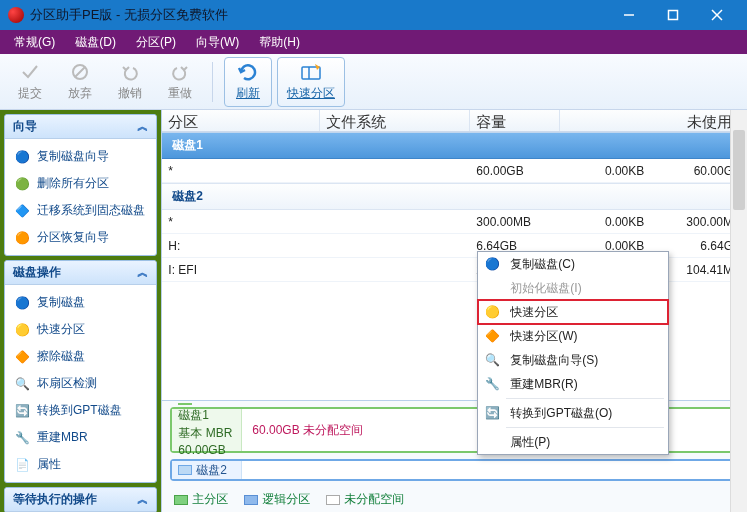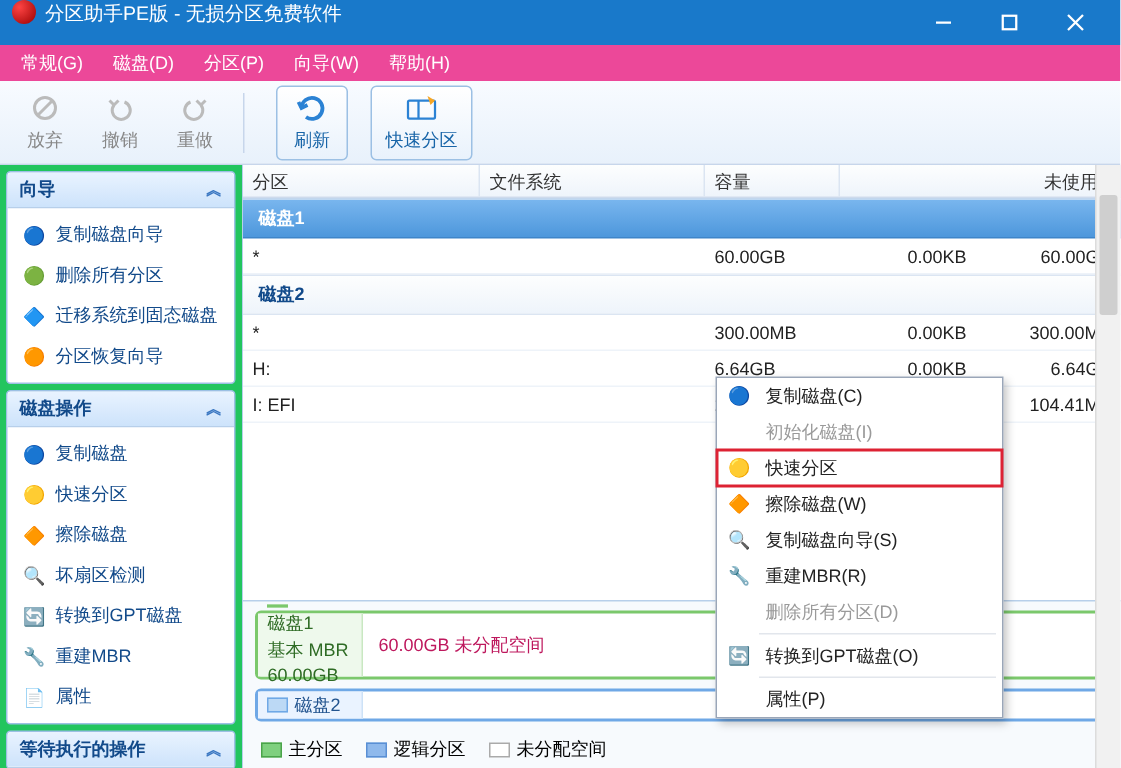--- a/index.html
+++ b/index.html
@@ -1,75 +1,75 @@
 <!DOCTYPE html>
 <html><head>
 <meta charset="utf-8">
 <style>
 * { margin: 0; padding: 0; box-sizing: border-box; font-family: "Microsoft YaHei", "SimSun", Arial, sans-serif; font-size: 12px; }
 body { background: #fff; width: 747px; height: 512px; overflow: hidden; position: relative; }
 
 
-.titlebar { background: #1979ca; height: 30px; display: flex; padding: 0 8px; color: #ffffff; }
+.titlebar { background: #1979ca; height: 30px; display: flex; align-items: center; padding: 0 8px; color: #0f172a; }
 .titlebar .app-icon { width: 16px; height: 16px; background: radial-gradient(circle at 30% 30%, #f44, #900); border-radius: 50%; margin-right: 6px; }
 .titlebar .title { flex: 1; font-size: 13px; }
 .titlebar .win-btn { width: 44px; height: 30px; display: flex; align-items: center; justify-content: center; color: #fff; }
 
 
-.menubar { background: #ec4899; height: 24px; display: flex; align-items: center; padding: 0 4px; color: #fff; }
+.menubar { background: #701a75; height: 24px; display: flex; align-items: center; padding: 0 4px; color: #fff; }
 .menubar .menu-item { padding: 3px 10px; font-size: 12px; }
 
 
 .toolbar { background: linear-gradient(#f8fbff, #e8f1fb); border-bottom: 1px solid #c7d6eb; height: 56px; display: flex; align-items: center; padding: 0 6px; gap: 2px; }
 .tool-btn { display: flex; flex-direction: column; align-items: center; justify-content: center; width: 48px; height: 50px; gap: 2px; color: #888; border: 1px solid transparent; border-radius: 3px; }
 .tool-btn.enabled { color: #1865a8; }
 .tool-btn.big { width: 68px; }
-.tool-btn.framed { border: 1px solid #9cc0e4; background: linear-gradient(#fff,#e9f2fc); border-radius: 4px; margin-left: 13px; }
+.tool-btn.framed { border: 1px solid #9cc0e4; background: linear-gradient(#fff,#e9f2fc); border-radius: 4px; margin-left: 3px; text-decoration: underline; }
 .tool-btn .ticon { width: 22px; height: 22px; display: flex; align-items: center; justify-content: center; }
 .tool-sep { width: 1px; height: 40px; background: #c7d6eb; margin: 0 6px; }
 
 
 .main { display: flex; height: calc(512px - 30px - 24px - 56px); }
 
 
-.sidebar { width: 198px; border-right: 1px solid #b7cfea; overflow-y: auto; background: #22c55e; }
+.sidebar { width: 198px; border-right: 1px solid #b7cfea; overflow-y: auto; background: #4d7c0f; }
 .panel { margin: 4px; border: 1px solid #9cc0e4; border-radius: 3px; background: #fff; }
 .panel-header { background: linear-gradient(#e9f3ff,#cde3fb); border-bottom: 1px solid #b7cfea; height: 24px; display: flex; align-items: center; padding: 0 8px; color: #124a8a; font-weight: bold; justify-content: space-between; border-radius: 3px 3px 0 0; }
 .panel-header .chev { color: #3a77c2; font-size: 11px; }
 .panel-body { padding: 4px 2px; }
 .side-item { display: flex; align-items: center; gap: 6px; padding: 5px 8px; color: #124a8a; }
 .side-icon { width: 16px; height: 16px; display: flex; align-items: center; justify-content: center; }
 
 
 .content { flex: 1; display: flex; flex-direction: column; position: relative; background: #f7fafd; }
 
 
 .tbl-header { display: flex; height: 22px; background: linear-gradient(#fdfefe,#eef4fb); border-bottom: 1px solid #cddaec; }
-.th { border-right: 1px solid #dbe5f2; padding: 3px 6px; color: #333; font-size: 12px; }
+.th { border-right: 1px solid #dbe5f2; padding: 3px 6px; color: #333; font-size: 15px; }
 .c-name { width: 158px; }
 .c-fs { width: 150px; }
 .c-cap { width: 90px; text-align: left; }
 .c-used { width: 90px; text-align: right; }
 .c-unused { flex: 1; text-align: right; padding-right: 14px; margin-left: 30px; }
 
 
 .tbl-body { flex: 1; overflow: auto; background: #fff; }
 .disk-header { background: linear-gradient(#79b6ee,#4d97dc); color: #fff; font-weight: bold; padding: 4px 10px; border-top: 1px solid #c1d6ee; border-bottom: 1px solid #3e85c9; }
 .row { display: flex; border-bottom: 1px solid #eef3f9; height: 24px; align-items: center; }
 .cell { padding: 3px 6px; color: #222; font-size: 12px; }
 
 
 .disk-vis-wrap { border-top: 1px solid #b7cfea; padding: 6px 8px 4px; background: #f7fafd; }
 .disk-vis { display: flex; align-items: stretch; border: 2px solid #7bc86c; border-radius: 4px; background: #fff; margin-bottom: 6px; height: 46px; }
 .disk-vis.blue { border-color: #6fa8e6; }
 .disk-vis .disk-label { width: 70px; background: #eef9ec; border-right: 1px solid #c9e8c2; padding: 4px 6px; color: #2e6b24; font-size: 11px; display: flex; flex-direction: column; justify-content: center; gap: 1px; }
 .disk-vis .disk-label .ico { width: 14px; height: 10px; background: #b8e0ad; border: 1px solid #7bc86c; margin-bottom: 1px; }
 .disk-vis .disk-space { flex: 1; display: flex; align-items: center; padding: 0 10px; color: #be185d; }
 .legend { display: flex; gap: 16px; padding: 4px 4px 0; align-items: center; }
-.legend-item { display: flex; align-items: center; gap: 4px; color: #000000; }
+.legend-item { display: flex; align-items: center; gap: 4px; color: #15803d; }
 .swatch { width: 14px; height: 10px; border: 1px solid #888; }
 
 
 .context-menu { position: absolute; left: 315px; top: 141px; width: 192px; background: #fff; border: 1px solid #9aa6b8; box-shadow: 2px 3px 6px rgba(0,0,0,0.25); z-index: 50; }
 .cm-item { display: flex; align-items: center; height: 24px; padding: 0 10px 0 6px; gap: 8px; color: #222; }
 .cm-item.disabled { color: #9a9a9a; }
 .cm-item.highlight { outline: 2px solid #d23; outline-offset: -1px; }
 .cm-icon { width: 18px; height: 18px; display: flex; align-items: center; justify-content: center; }
 .cm-sep { height: 1px; background: #e2e6ec; margin: 2px 4px 2px 28px; }
 
@@ -105,20 +105,28 @@
 
 <div class="menubar">
   <div class="menu-item">常规(G)</div>
   <div class="menu-item">磁盘(D)</div>
   <div class="menu-item">分区(P)</div>
   <div class="menu-item">向导(W)</div>
   <div class="menu-item">帮助(H)</div>
 </div>
 
 <div class="toolbar">
+  <div class="tool-btn">
+    <span class="ticon">
+        <svg width="20" height="20">
+          <polyline points="3,10 8,15 17,4" fill="none" stroke="#bbb" stroke-width="2"></polyline>
+        </svg>
+      </span>
+    <span>提交</span>
+  </div>
   <div class="tool-btn">
     <span class="ticon">
         <svg width="20" height="20">
           <circle cx="10" cy="10" r="7" fill="none" stroke="#bbb" stroke-width="2"></circle>
           <line x1="5" y1="15" x2="15" y2="5" stroke="#bbb" stroke-width="2"></line>
         </svg>
       </span>
     <span>放弃</span>
   </div>
   <div class="tool-btn">
@@ -323,34 +331,30 @@
       <div class="cm-item disabled">
           <span class="cm-icon"></span>
           <span>初始化磁盘(I)</span>
         </div>
       <div class="cm-item highlight">
           <span class="cm-icon">🟡</span>
           <span>快速分区</span>
         </div>
       <div class="cm-item">
           <span class="cm-icon">🔶</span>
-          <span>擦除磁盘(W)</span>
+          <span>快速分区(W)</span>
         </div>
       <div class="cm-item">
           <span class="cm-icon">🔍</span>
           <span>复制磁盘向导(S)</span>
         </div>
       <div class="cm-item">
           <span class="cm-icon">🔧</span>
           <span>重建MBR(R)</span>
         </div>
-      <div class="cm-item disabled">
-          <span class="cm-icon"></span>
-          <span>删除所有分区(D)</span>
-        </div>
       <div class="cm-sep"></div>
       <div class="cm-item">
           <span class="cm-icon">🔄</span>
           <span>转换到GPT磁盘(O)</span>
         </div>
       <div class="cm-sep"></div>
       <div class="cm-item">
           <span class="cm-icon"></span>
           <span>属性(P)</span>
         </div>

